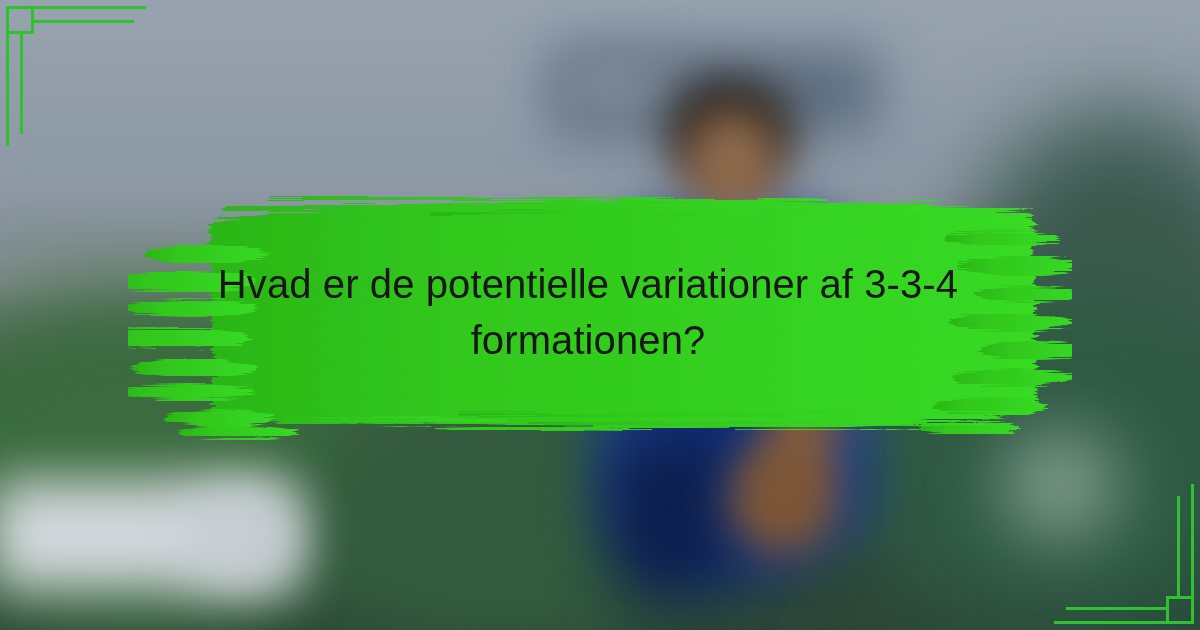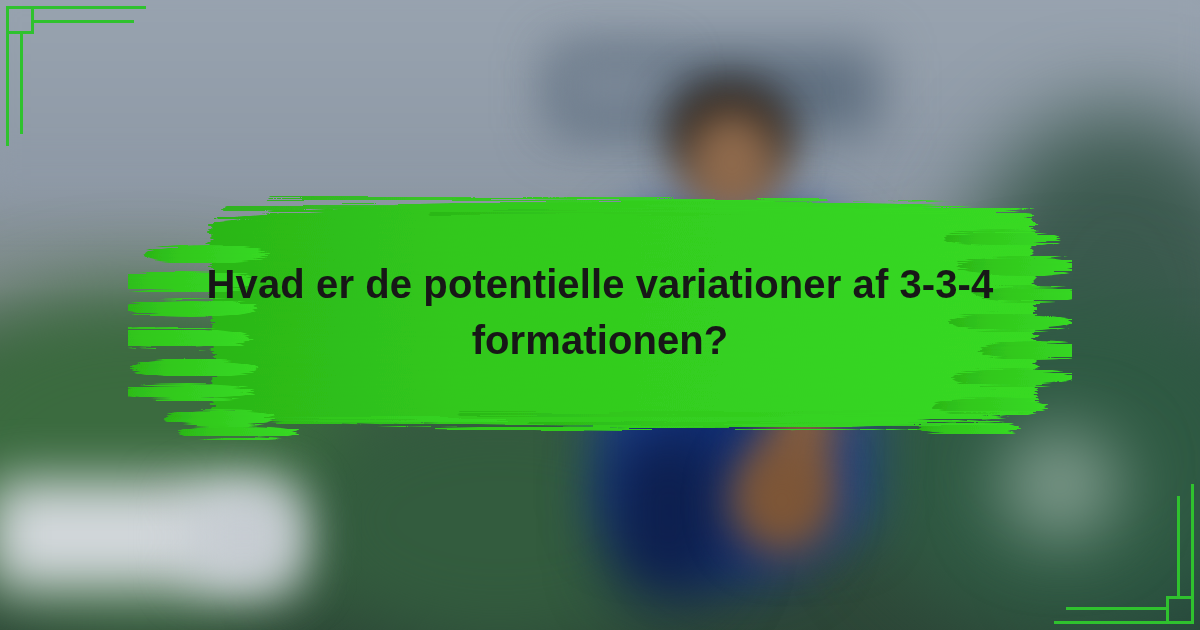--- a/index.html
+++ b/index.html
@@ -82,28 +82,28 @@
     left: 128px;
     top: 186px;
     width: 944px;
     height: 258px;
   }
   #banner-wrap svg { display: block; width: 100%; height: 100%; }
 
   
   #headline {
     position: absolute;
-    left: 150px;
+    left: 138px;
     top: 256px;
     width: 900px;
     text-align: center;
     color: #171717;
     font-size: 40px;
     line-height: 56px;
-    font-weight: 700;
+    font-weight: 400;
     letter-spacing: 0.1px;
     white-space: pre-line;
   }
 
   
   .corner { position: absolute; }
   .corner .bar { position: absolute; background: #2fc22e; }
   .corner .box {
     position: absolute;
     border: 3px solid #2fc22e;

